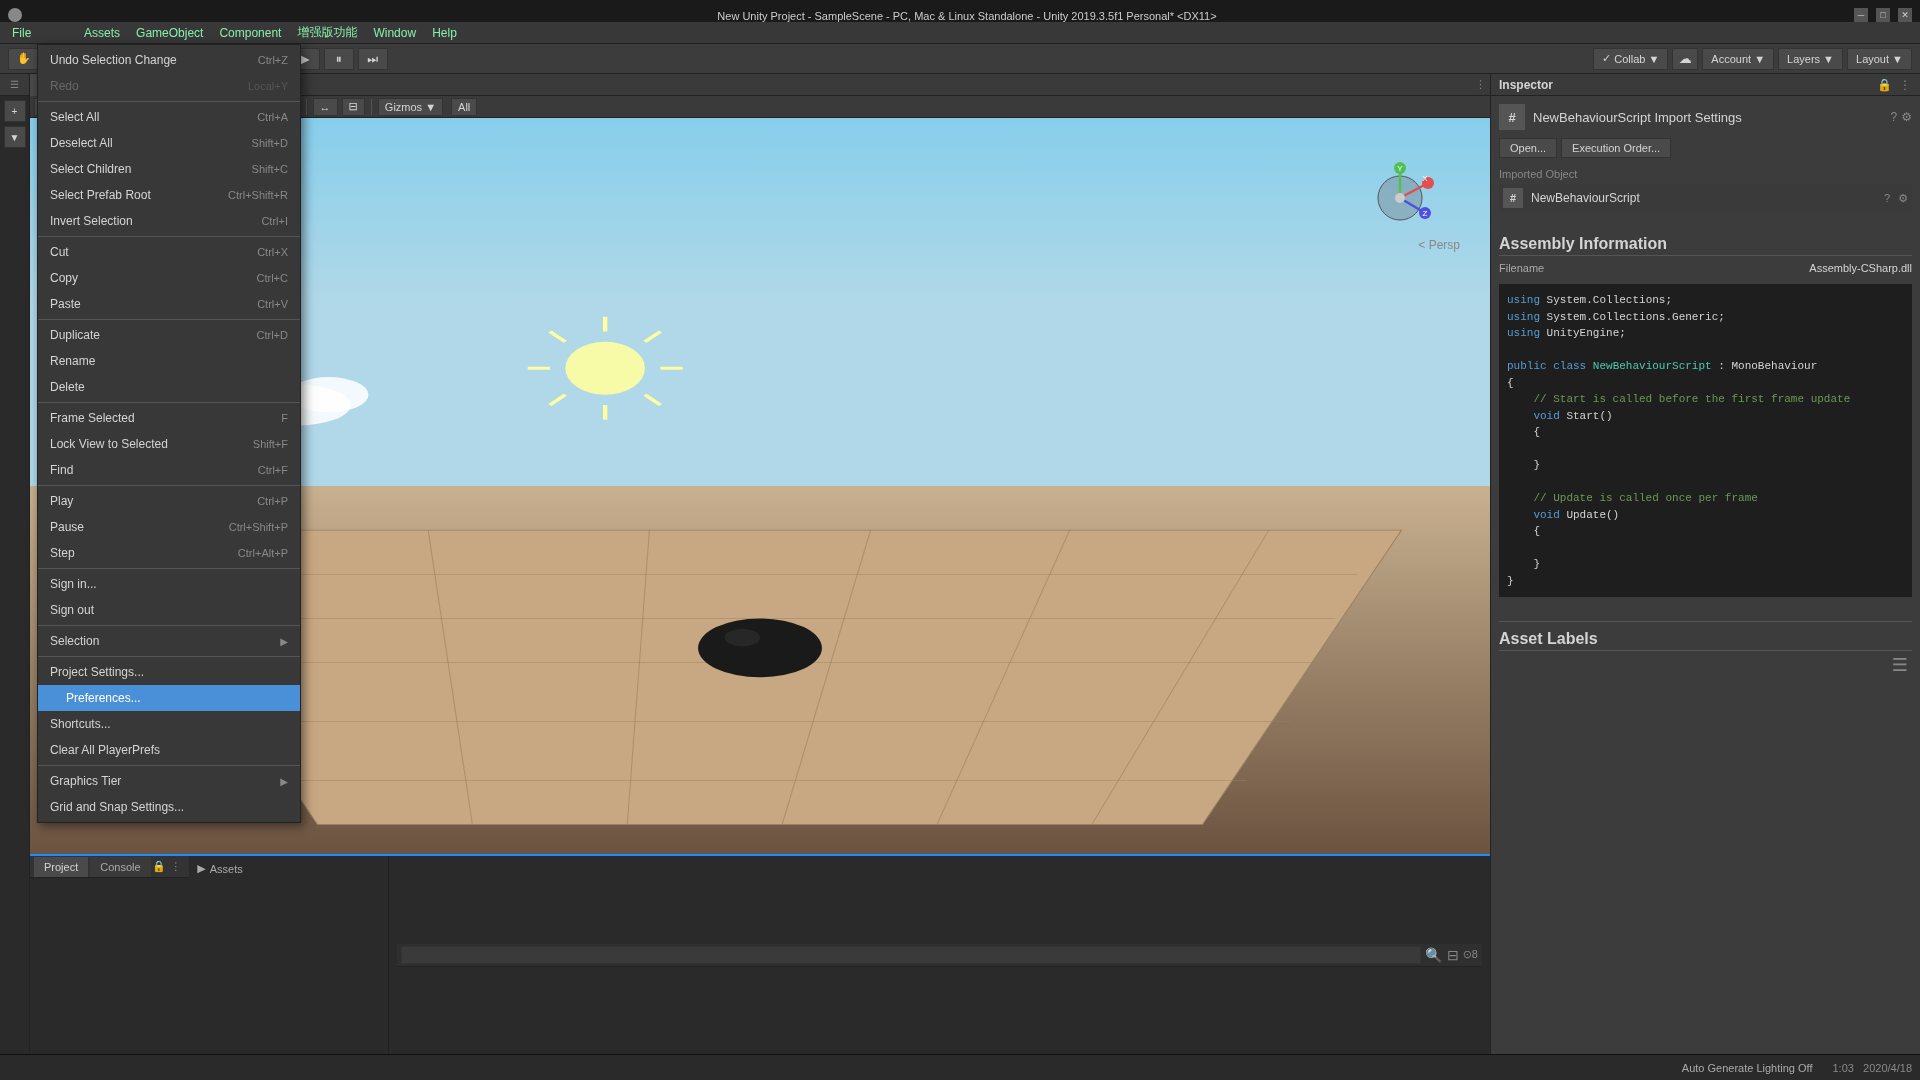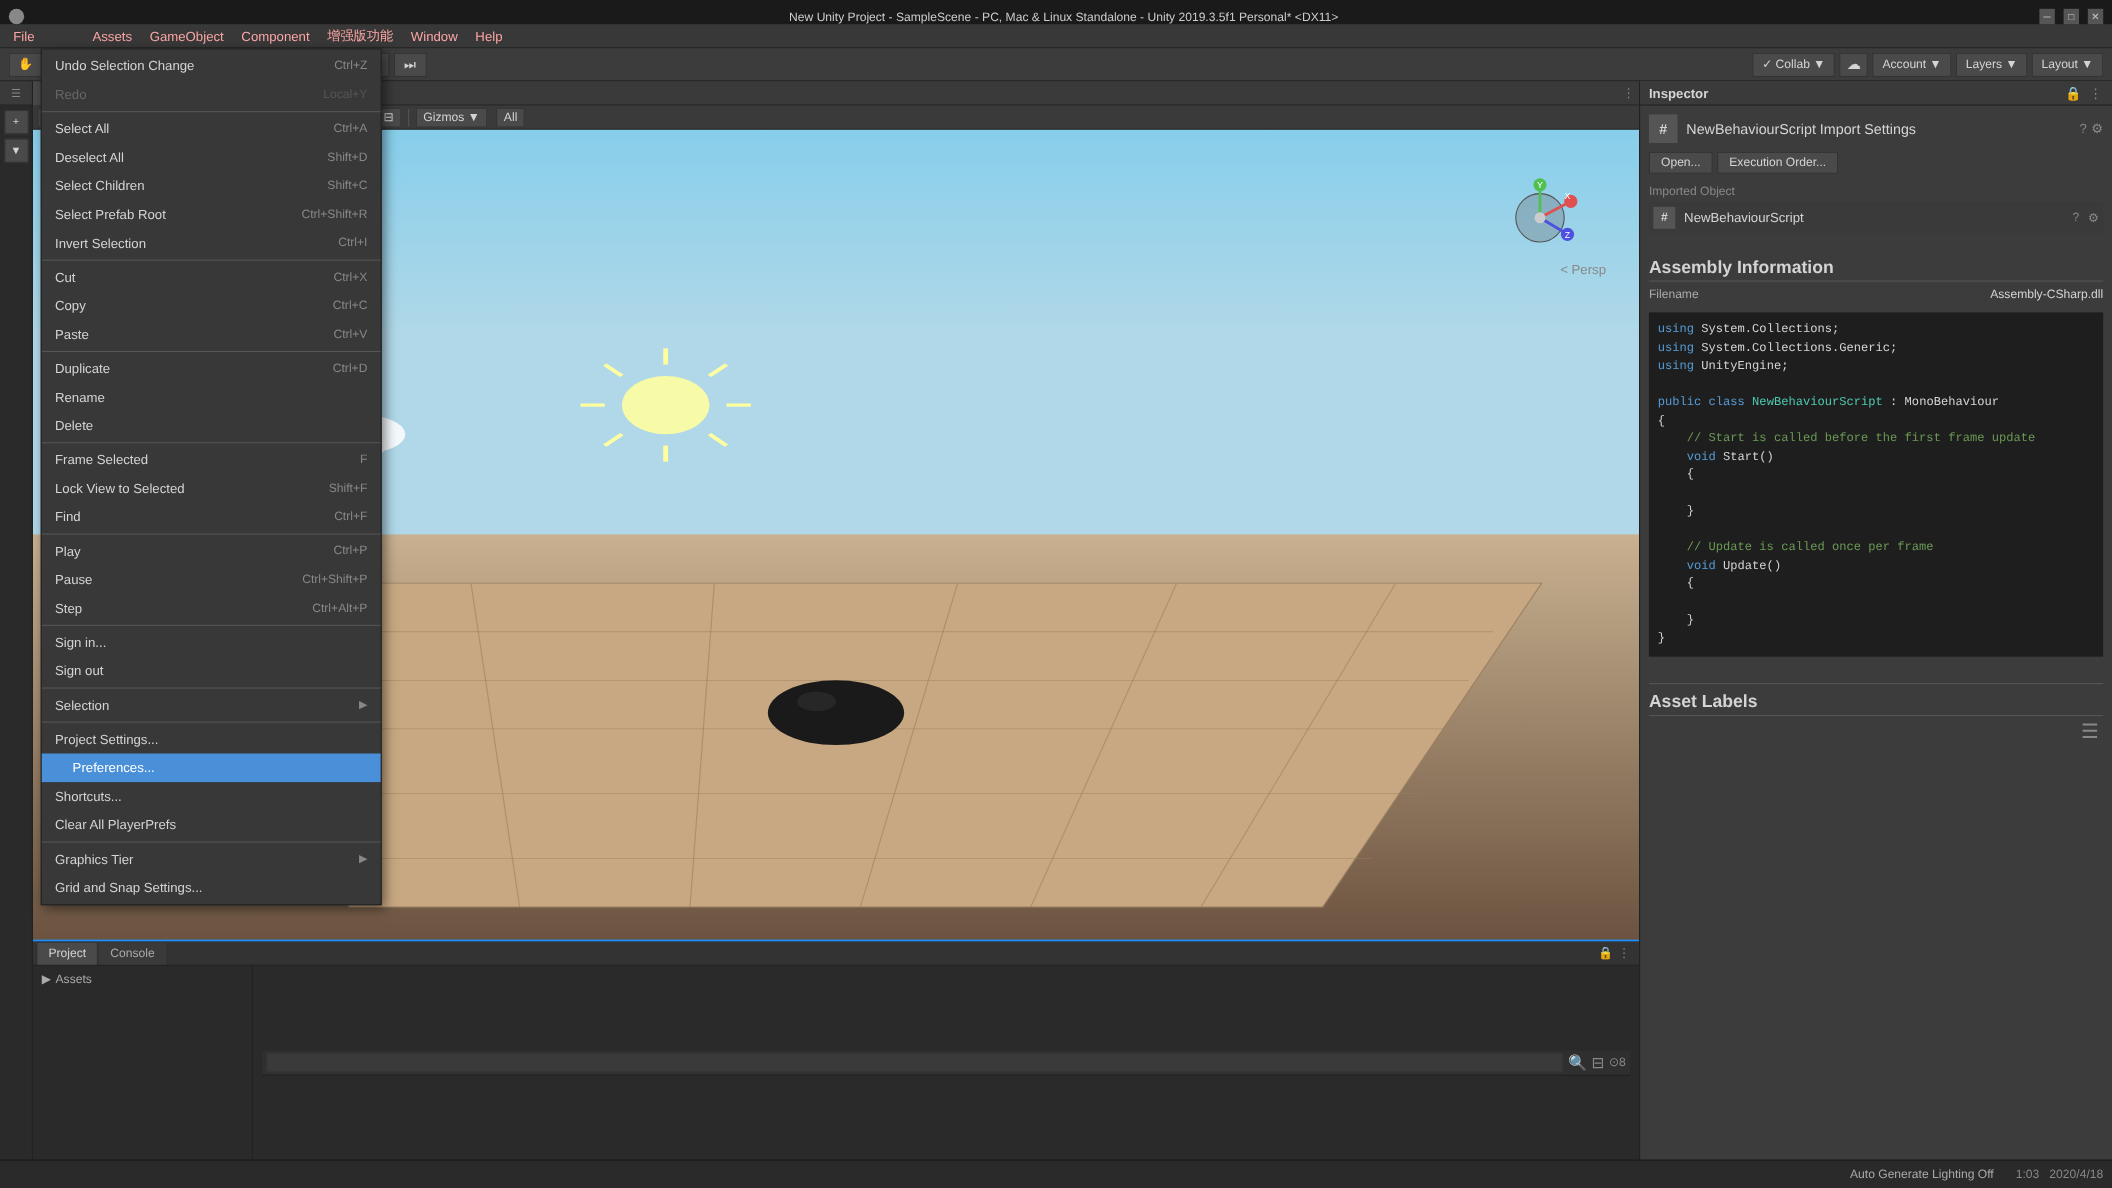--- a/index.html
+++ b/index.html
@@ -58,21 +58,21 @@
       height: 22px;
       background: #383838;
       display: flex;
       align-items: center;
       padding: 0 4px;
       border-bottom: 1px solid #222;
     }
     .menu-item {
       padding: 2px 8px;
       cursor: pointer;
-      color: #fca5a5;
+      color: #86efac;
       font-size: 12px;
     }
     .menu-item.active {
       background: #4a90d9;
       color: white;
       margin-top: 48px;
     }
 
     
     #toolbar {
@@ -408,21 +408,21 @@
     .inspector-body::-webkit-scrollbar { width: 6px; }
     .inspector-body::-webkit-scrollbar-track { background: #2a2a2a; }
     .inspector-body::-webkit-scrollbar-thumb { background: #555; }
 
     
     #bottom-panel {
       height: 200px;
       background: #2a2a2a;
       border-top: 2px solid #1a90ff;
       display: flex;
-      flex-direction: column;
+      flex-direction: row;
     }
     .bottom-tabs {
       height: 22px;
       background: #333;
       display: flex;
       align-items: center;
       padding: 0 4px;
       gap: 2px;
       border-bottom: 1px solid #222;
     }
@@ -470,21 +470,21 @@
       font-size: 11px;
       padding: 0 4px;
       flex: 1;
     }
 
     
     #edit-dropdown {
       position: fixed;
       top: 44px;
       left: 37px;
-      width: 310px;
+      width: 264px;
       background: #383838;
       border: 1px solid #222;
       box-shadow: 3px 3px 10px rgba(0,0,0,0.5);
       z-index: 1000;
       padding: 2px 0;
     }
     .dd-item {
       height: 26px;
       display: flex;
       align-items: center;

